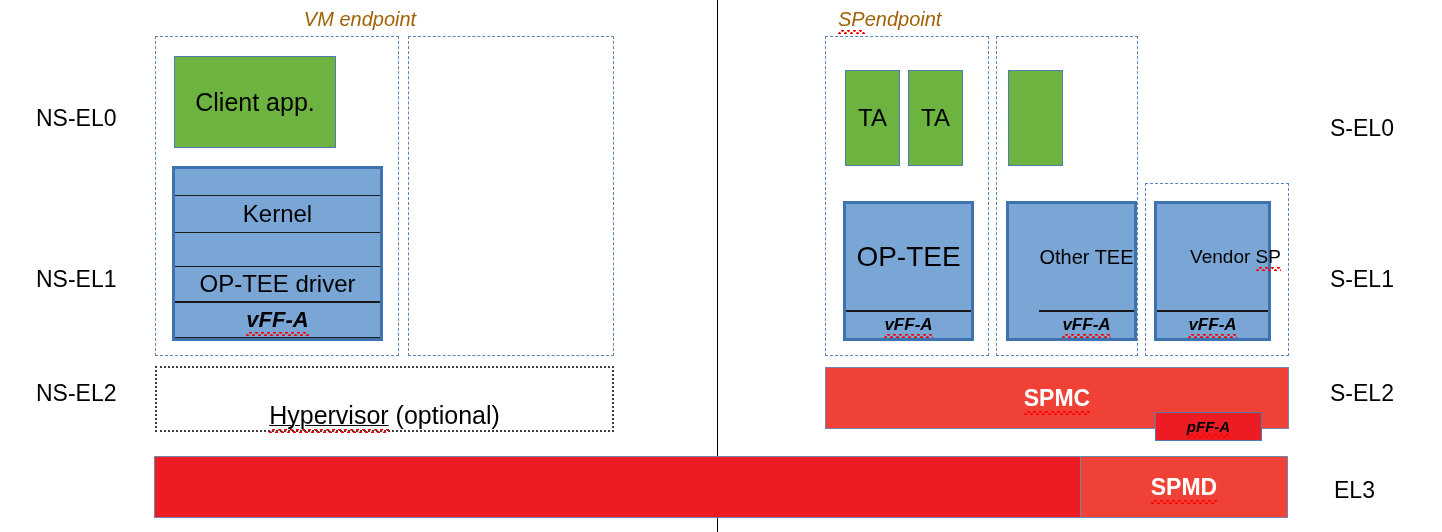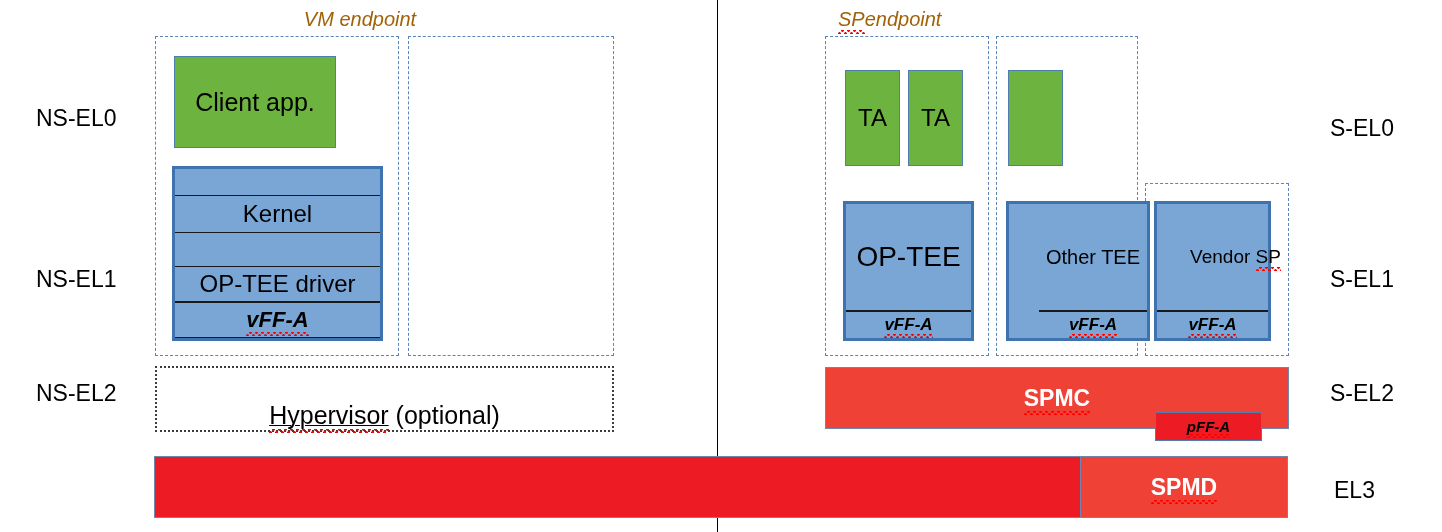--- a/index.html
+++ b/index.html
@@ -239,21 +239,21 @@
     <span></span>
   </div>
 
   <div class="abs sp-block" style="left:843px; top:201px; width:131px; height:140px;">
     <div class="sp-title" style="font-size:28px;">OP-TEE</div>
     <div class="sp-vffa" style="height:28px;">
       <span class="sq">vFF-A</span>
     </div>
   </div>
 
-  <div class="abs sp-block" style="left:1006px; top:201px; width:144px; height:140px;padding-left:30px;">
+  <div class="abs sp-block" style="left:1006px; top:201px; width:131px; height:140px;padding-left:30px;">
     <div class="sp-title" style="font-size:20px;">Other TEE</div>
     <div class="sp-vffa" style="height:28px;">
       <span class="sq">vFF-A</span>
     </div>
   </div>
 
   <div class="abs sp-block" style="left:1154px; top:201px; width:117px; height:140px;">
     <div class="sp-title" style="font-size:19px;padding-left:46px;">
       <span>Vendor&nbsp;<span class="sq">SP</span></span>
     </div>

